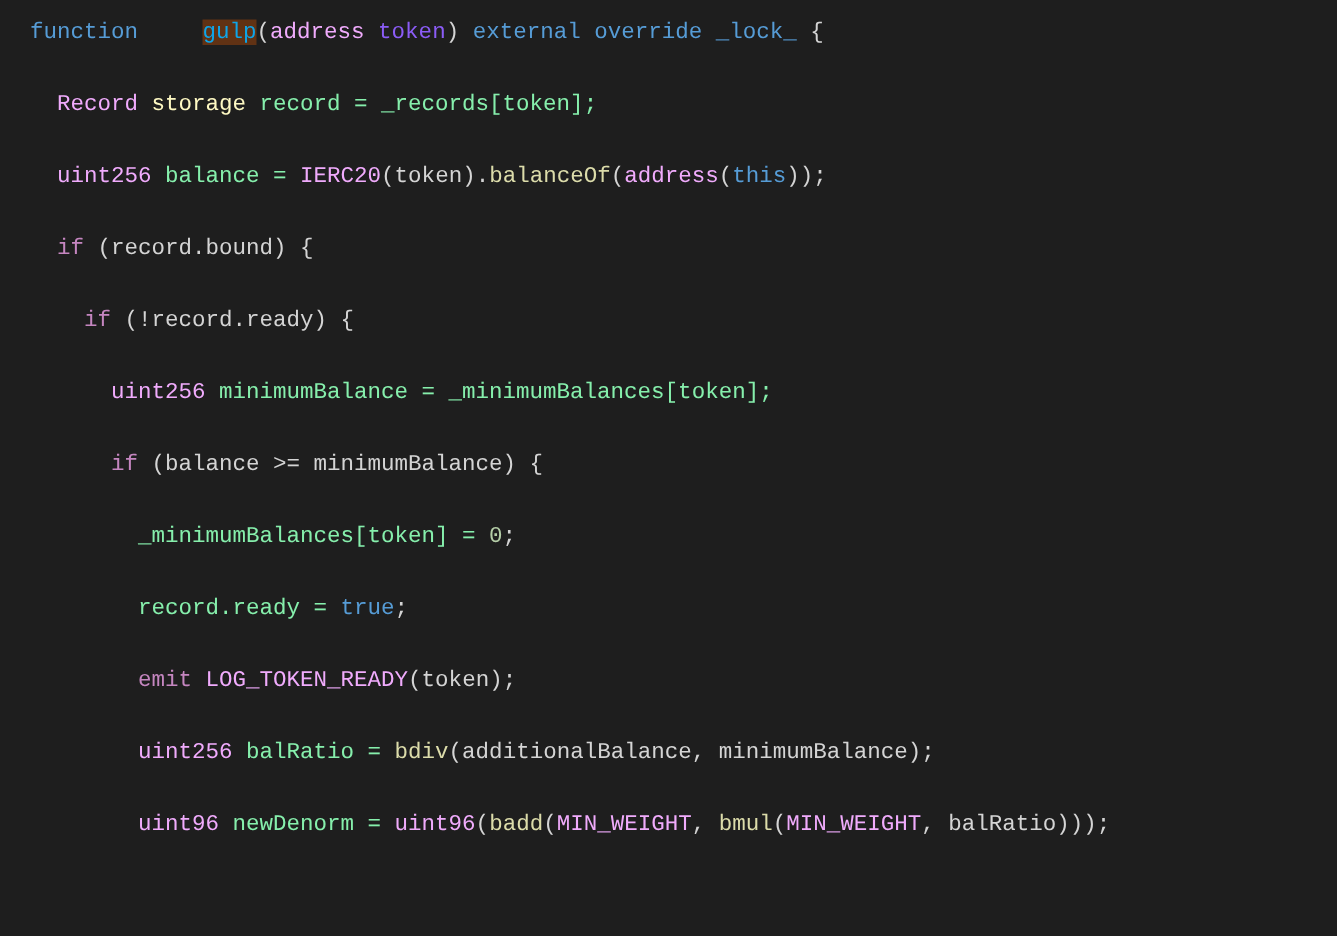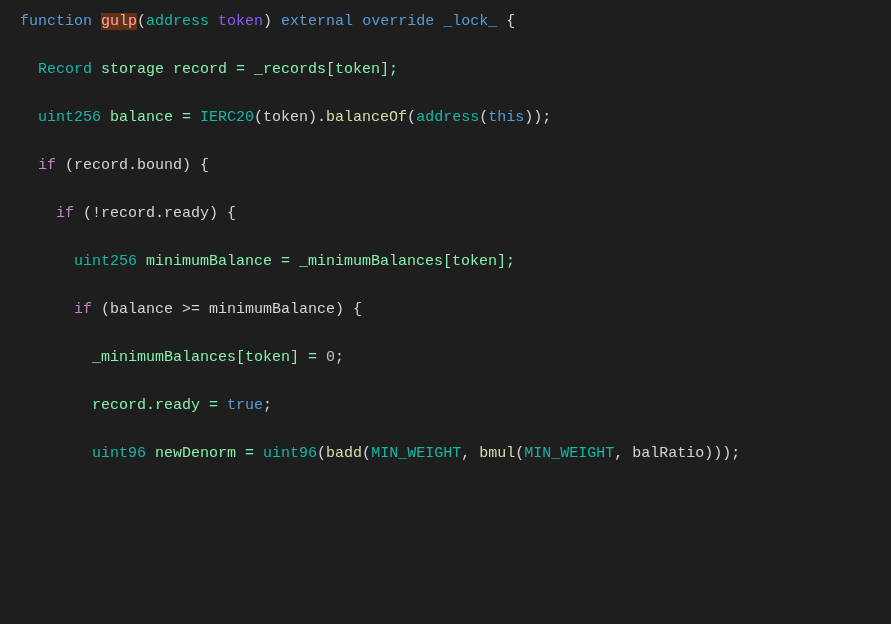--- a/index.html
+++ b/index.html
@@ -20,25 +20,25 @@
     }
     .code-editor {
       white-space: pre;
       padding-left: 20px;
     }
     .line {
       display: block;
       min-height: 24px;
     }
     .keyword { color: #569cd6; }
-    .fn-name { color: #fca5a5; }
+    .fn-name { color: #0ea5e9; margin-left: 34px; }
     .fn-name.highlighted { background: #613214; }
-    .type { color: #14b8a6; }
+    .type { color: #f0abfc; }
     .variable { color: #8b5cf6; }
-    .storage { color: #86efac; margin-top: 32px; }
+    .storage { color: #fef9c3; margin-top: 32px; }
     .number { color: #b5cea8; }
     .operator { color: #86efac; }
     .paren { color: #d4d4d4; }
     .brace { color: #d4d4d4; }
     .constant { color: #569cd6; }
     .control { color: #c586c0; }
     .punct { color: #d4d4d4; }
     .modifier { color: #569cd6; text-align: center; }
     .member { color: #dcdcaa; }
   </style>
@@ -47,20 +47,22 @@
 
 <div class="code-editor" id="editor"><span class="line"><span class="keyword">function </span><span class="fn-name highlighted">gulp</span><span class="paren">(</span><span class="type">address</span><span> </span><span class="variable">token</span><span class="paren">) </span><span class="keyword">external</span><span> </span><span class="keyword">override</span><span> </span><span class="modifier">_lock_</span><span class="brace"> {</span></span>
 <span class="line">  <span class="type">Record </span><span class="storage">storage</span><span class="operator"> record = _records[token];</span></span>
 <span class="line">  <span class="type">uint256</span><span class="operator"> balance = </span><span class="type">IERC20</span><span class="punct">(token).</span><span class="member">balanceOf</span><span class="paren">(</span><span class="type">address</span><span class="paren">(</span><span class="keyword">this</span><span class="punct">));</span></span>
 <span class="line">  <span class="control">if</span><span class="punct"> (record.bound) {</span></span>
 <span class="line">    <span class="control">if</span><span class="punct"> (!record.ready) {</span></span>
 <span class="line">      <span class="type">uint256</span><span class="operator"> minimumBalance = _minimumBalances[token];</span></span>
 <span class="line">      <span class="control">if</span><span class="punct"> (balance &gt;= minimumBalance) {</span></span>
 <span class="line">        <span class="operator">_minimumBalances[token] = </span><span class="number">0</span><span class="punct">;</span></span>
 <span class="line">        <span class="operator">record.ready = </span><span class="constant">true</span><span class="punct">;</span></span>
+<span class="line">        <span class="control">emit</span><span> </span><span class="type">LOG_TOKEN_READY</span><span class="punct">(token);</span></span>
+<span class="line">        <span class="type">uint256</span><span class="operator"> balRatio = </span><span class="member">bdiv</span><span class="punct">(additionalBalance, minimumBalance);</span></span>
 <span class="line">        <span class="type">uint96</span><span class="operator"> newDenorm = </span><span class="type">uint96</span><span class="paren">(</span><span class="member">badd</span><span class="paren">(</span><span class="type">MIN_WEIGHT</span><span class="punct">, </span><span class="member">bmul</span><span class="paren">(</span><span class="type">MIN_WEIGHT</span><span class="punct">, balRatio)));</span></span>
 
 
 
 
 
 
 
 
 

